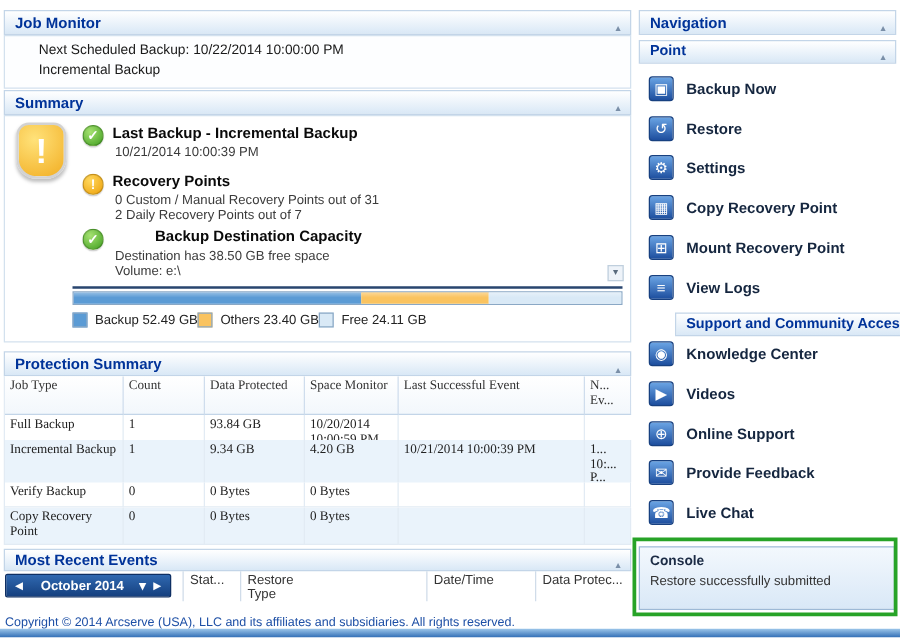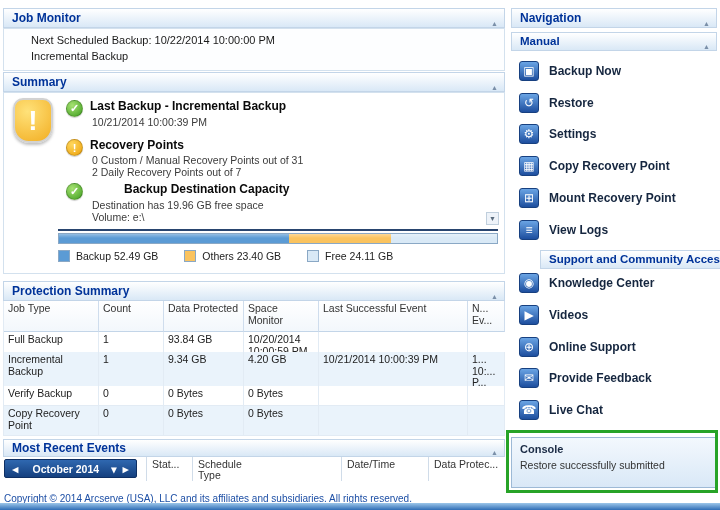--- a/index.html
+++ b/index.html
@@ -37,32 +37,32 @@
     border:1px solid rgba(0,0,0,.18); box-shadow:0 1px 1px rgba(0,0,0,.2);
   }
   .sicon.ok  { background:radial-gradient(circle at 35% 30%, #a6e272, #3f9e1f); }
   .sicon.warn{ background:radial-gradient(circle at 35% 30%, #ffd85e, #eda009); }
   .sum-title { position:absolute; font-size:12px; font-weight:bold; color:#0a0a0a; }
   .sum-line  { position:absolute; font-size:10.5px; color:#3b3b3b; }
 
   .bar-topline { position:absolute; left:58px; top:229px; width:440px; height:2px; background:#29456f; }
   .capbar { position:absolute; left:58px; top:233px; width:440px; height:11px; display:flex; border:1px solid #8aa8c5; background:#fff; }
   .seg { height:100%; }
-  .legend { position:absolute; left:58px; top:250px; display:flex; gap:26px; font-size:10.5px; color:#222; align-items:center; }
+  .legend { position:absolute; left:58px; top:250px; display:flex; font-size:10.5px; color:#222; align-items:center; }
   .lg-item { display:flex; align-items:center; gap:6px; }
   .lg-swatch { width:12px; height:12px; border:1px solid #8aa8c5; display:inline-block; }
 
   .scrollbtn {
     position:absolute; left:486px; top:212px; width:13px; height:13px;
     background:#eef3f9; border:1px solid #c0cfdd; color:#5a6b7d;
     font-size:7px; display:flex; align-items:center; justify-content:center; cursor:pointer;
   }
 
   
-  .ptable { position:absolute; left:3px; top:301px; width:502px; font-size:10.5px; color:#222; border-left:1px solid #e2ebf4; }
+  .ptable { position:absolute; left:3px; top:301px; width:502px; font-size:10.5px; color:#222; border-left:1px solid #e2ebf4;font-family:Liberation Serif, serif; }
   .prow { display:grid; grid-template-columns:95px 65px 80px 75px 149px 37px; overflow:hidden; }
   .pcell { padding:2px 4px; border-right:1px solid #e2ebf4; border-bottom:1px solid #e2ebf4; white-space:pre-line; line-height:11.5px; }
   .phead-row { height:31px; background:linear-gradient(#ffffff,#f2f7fc); }
   .phead-row .pcell { color:#333; border-right:1px solid #cfdded; border-bottom:1px solid #c3d5e8; }
   .h20 { height:20px; } .h34 { height:34px; } .h30 { height:30px; }
   .alt { background:#eaf3fb; }
 
   
   .calbtn {
     position:absolute; left:4px; top:459px; width:133px; height:19px;
@@ -124,21 +124,21 @@
   <div class="sum-title" style="left:90px; top:99px;">Last Backup - Incremental Backup</div>
   <div class="sum-line" style="left:92px; top:116px;">10/21/2014 10:00:39 PM</div>
 
   <div class="sicon warn" style="left:66px; top:139px;">!</div>
   <div class="sum-title" style="left:90px; top:138px;">Recovery Points</div>
   <div class="sum-line" style="left:92px; top:154px;">0 Custom / Manual Recovery Points out of 31</div>
   <div class="sum-line" style="left:92px; top:166px;">2 Daily Recovery Points out of 7</div>
 
   <div class="sicon ok" style="left:66px; top:183px;">✓</div>
   <div class="sum-title" style="left:90px; top:182px;padding-left:34px;">Backup Destination Capacity</div>
-  <div class="sum-line" style="left:92px; top:199px;">Destination has 19.96 GB free space</div>
+  <div class="sum-line" style="left:92px; top:199px;">Destination has 38.50 GB free space</div>
   <div class="sum-line" style="left:92px; top:211px;">Volume: e:\</div>
 
   <div class="scrollbtn">
       <span>▼</span>
     </div>
 
   <div class="bar-topline"></div>
   <div class="capbar">
       <div class="seg" style="width: 52.49%; background: linear-gradient(rgba(255, 255, 255, 0.35), rgba(255, 255, 255, 0) 45%), rgb(91, 155, 213);"></div>
       <div class="seg" style="width: 23.4%; background: linear-gradient(rgba(255, 255, 255, 0.35), rgba(255, 255, 255, 0) 45%), rgb(250, 195, 95);"></div>
@@ -215,34 +215,34 @@
   </div>
 
   <div class="calbtn">
     <span>◄</span>
     <span class="mid">October 2014</span>
     <span>▾</span>
     <span>►</span>
   </div>
 
   <div class="ehead" style="left:146px; width:44px;">Stat...</div>
-  <div class="ehead" style="left:192px; width:56px;">Schedule Type</div>
+  <div class="ehead" style="left:192px; width:56px;">Restore Type</div>
   <div class="ehead" style="left:428px; width:76px;">Data Protec...</div>
   <div class="ehead" style="left:341px; width:85px;">Date/Time</div>
 
   <div class="copyright">Copyright © 2014 Arcserve (USA), LLC and its affiliates and subsidiaries. All rights reserved.</div>
   <div class="bottombar"></div>
 
   <div class="phead right-w" style="top:8px">
     <span>Navigation</span>
     <span class="arrow">▲</span>
   </div>
 
   <div class="phead right-w" style="top:32px; height:19px; line-height:17px; font-size:11.5px;">
-    <span>Manual</span>
+    <span>Point</span>
     <span class="arrow" style="top:5px">▲</span>
   </div>
 
   <div class="navitem" style="top:60px">
     <span class="navicon">▣</span>
     <span class="navlabel">Backup Now</span>
   </div>
   <div class="navitem" style="top:92px">
     <span class="navicon">↺</span>
     <span class="navlabel">Restore</span>

